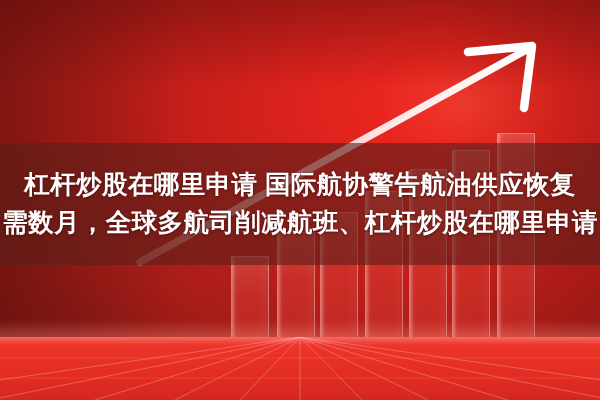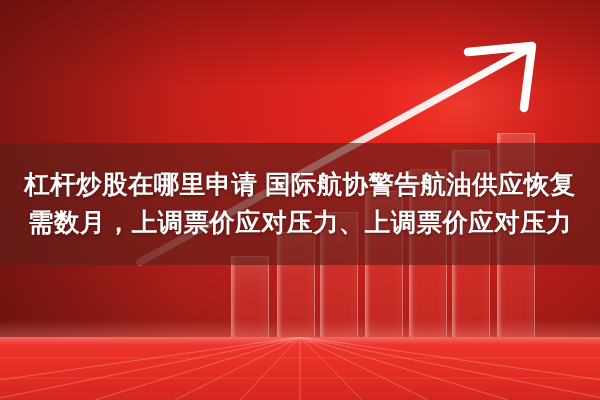--- a/index.html
+++ b/index.html
@@ -152,16 +152,16 @@
       <g stroke="rgba(255,185,175,.20)" stroke-width="0.8" fill="none">
         <line x1="0" y1="21" x2="600" y2="21"></line>
         <line x1="0" y1="41" x2="600" y2="41"></line>
       </g>
     </svg>
   </div>
 
   <div class="band"></div>
   <div class="headline">
     <div class="headline-line">杠杆炒股在哪里申请 国际航协警告航油供应恢复</div>
-    <div class="headline-line">需数月，上调票价应对压力、上调票价应对压力</div>
+    <div class="headline-line">需数月，全球多航司削减航班、杠杆炒股在哪里申请</div>
   </div>
 
 </div>
 
 </body></html>

